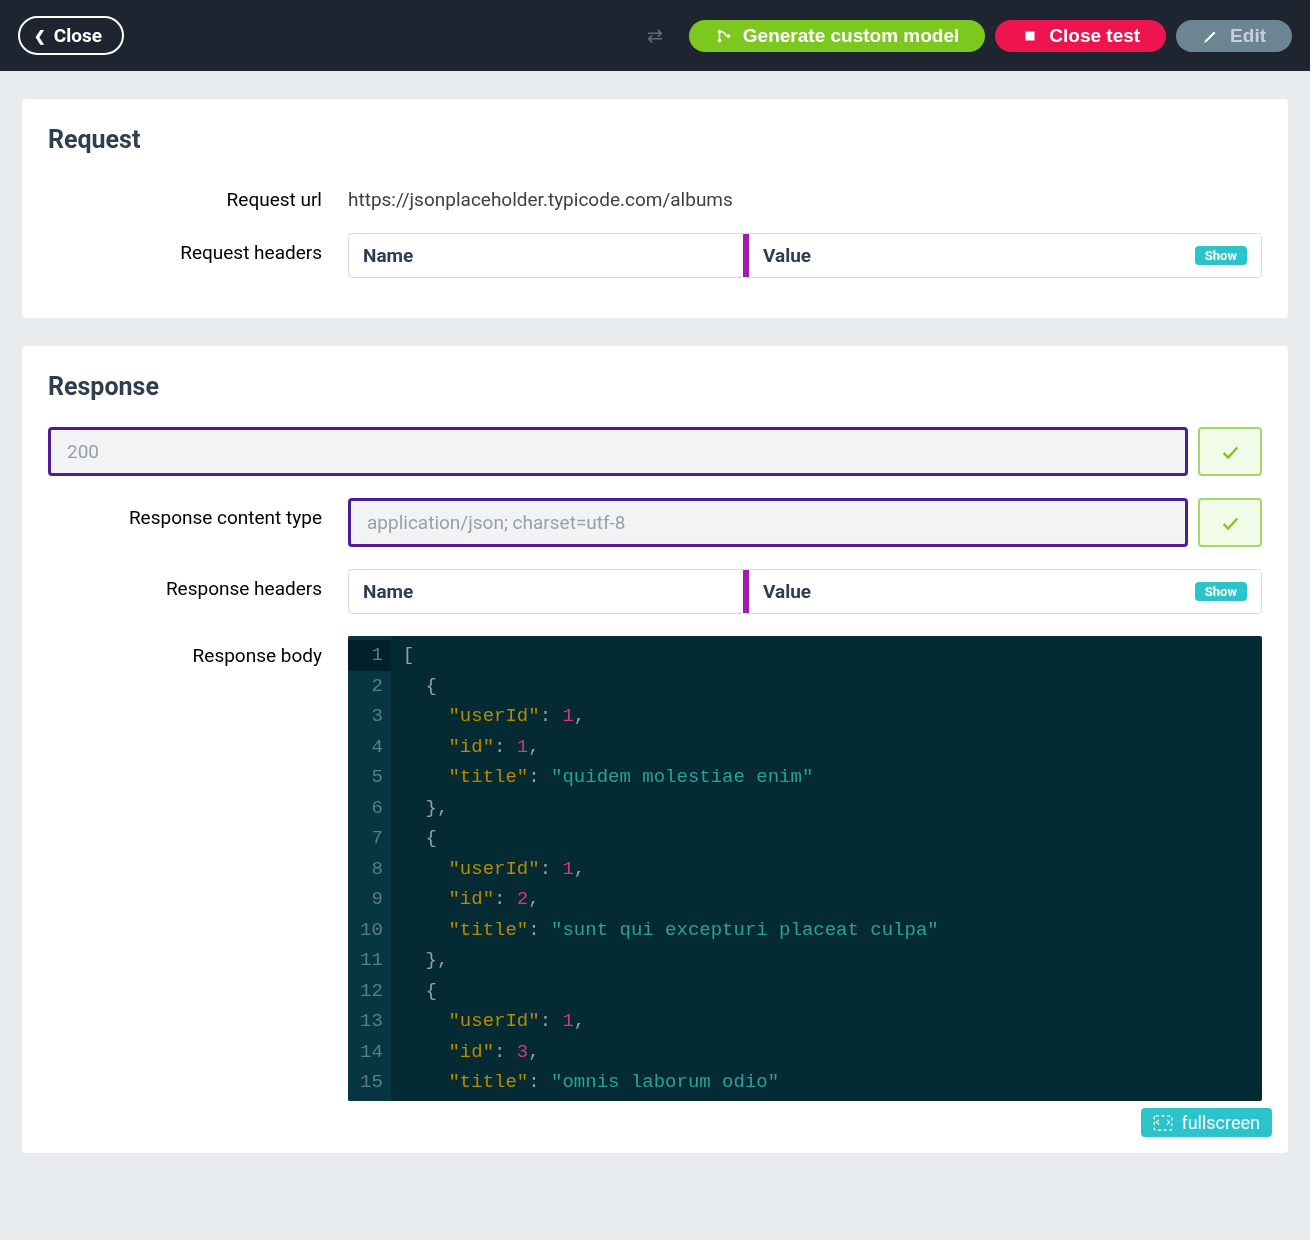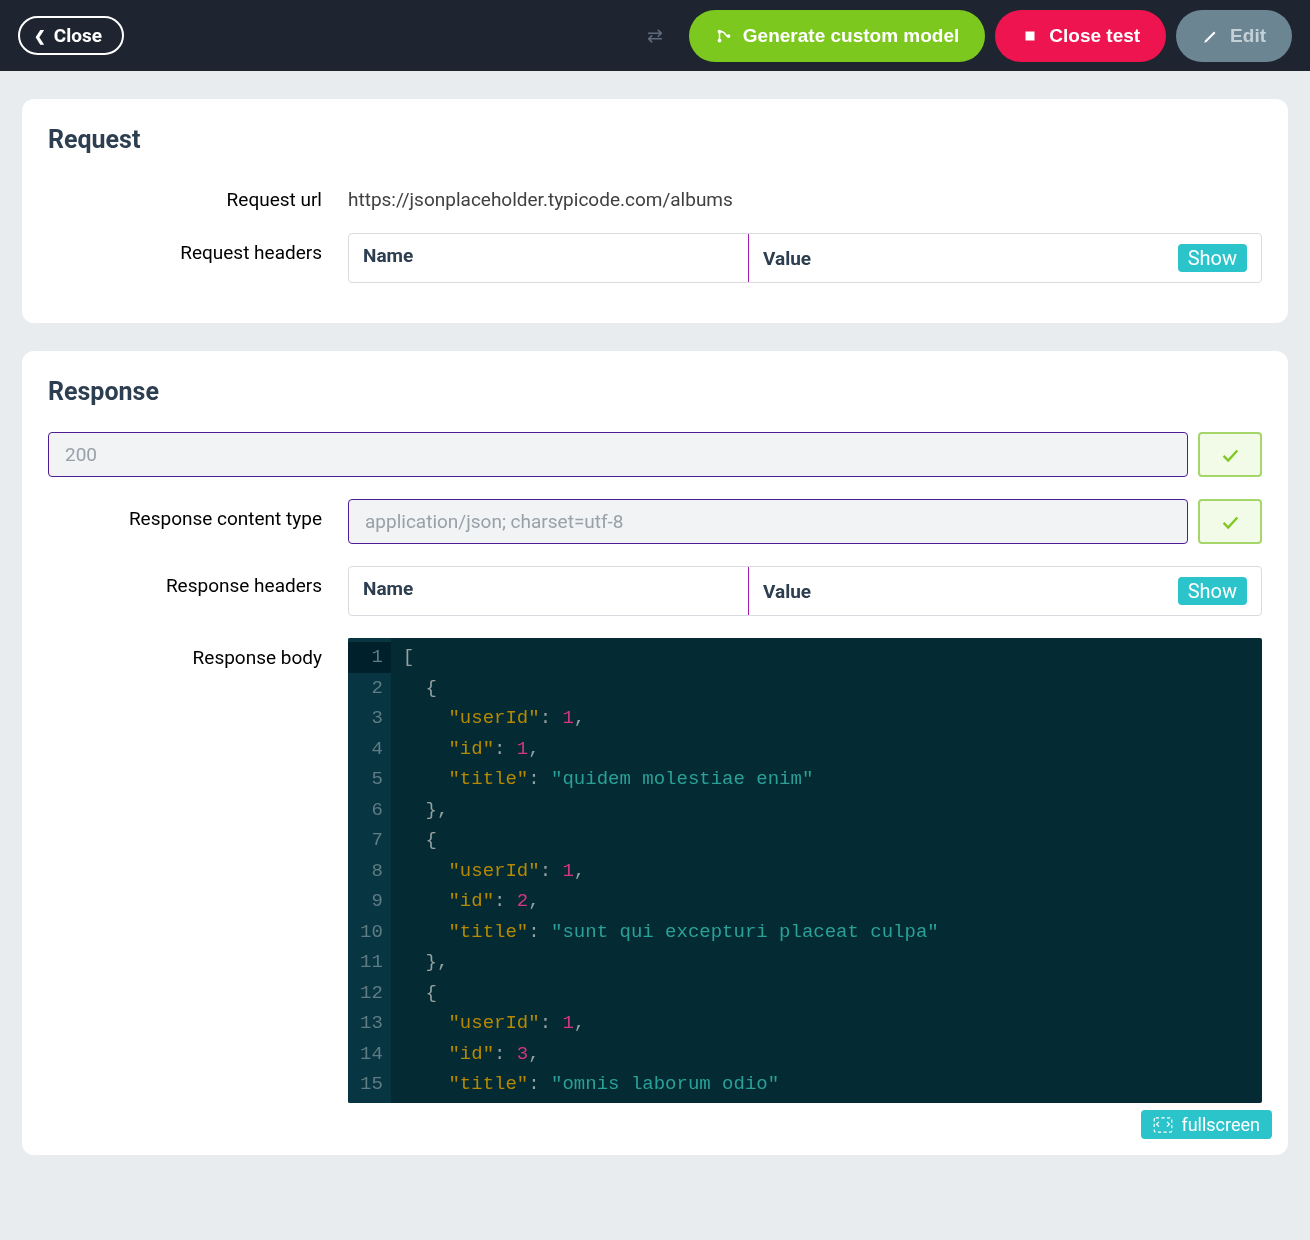--- a/index.html
+++ b/index.html
@@ -29,39 +29,39 @@
     font-size: 19px;
     cursor: pointer;
   }
   .close-pill .chev { font-size: 14px; }
   .spacer { flex: 1; }
   .swap-icon { color: #5f6a7d; font-size: 19px; cursor: pointer; padding: 0 16px; }
   .btn {
     border: none;
     border-radius: 999px;
     padding: 0 26px;
-    height: 52px;
+    height: 32px;
     font-weight: 700;
     font-size: 19px;
     display: inline-flex;
     align-items: center;
     gap: 10px;
     color: #fff;
     cursor: pointer;
   }
   .btn-green { background: #7dc81e; }
   .btn-red   { background: #ed1450; }
   .btn-gray  { background: #6b8593; }
   .btn-gray .lbl { color: #c5d1d7; }
   .btn svg { width: 18px; height: 18px; fill: currentColor; }
 
   .page { padding: 28px 22px; display: flex; flex-direction: column; gap: 28px; }
   .card {
     background: #fff;
-    border-radius: 12px;
+    border-radius: 4px;
     padding: 26px 26px 30px 26px;
     position: relative;
   }
   .card h2 {
     font-size: 25px;
     font-weight: 700;
     color: #2c3e50;
     margin-bottom: 26px;
   }
   .row {
@@ -79,38 +79,38 @@
     font-size: 19px;
   }
   .row .value { flex: 1; font-size: 19px; color: #404040; padding-top: 8px; }
 
   .header-table { flex:1; border:1px solid #d8dbe0; border-radius:4px; }
   .header-table .tr { display:flex; }
   .header-table .th {
     padding: 10px 14px;
     font-weight: 700;
     font-size: 19px;
-    border-right: 1px solid #a21caf;
+    border-right: 6px solid #a21caf;
   }
   .header-table .th:first-child { width: 400px; }
   .header-table .th:last-child { flex:1; border-right:none; display:flex; align-items:center; justify-content:space-between; }
   .show-btn {
     background: #2cc4cb;
     color: #fff;
     border-radius: 4px;
     padding: 2px 10px;
-    font-size: 20px;
-    font-weight: 400;
+    font-size: 13px;
+    font-weight: 700;
     cursor: pointer;
   }
 
   .input-row { flex:1; display:flex; gap:10px; }
   .readonly-input {
     flex:1;
-    border:1px solid #4c1d95;
+    border:3px solid #4c1d95;
     background:#f1f3f5;
     border-radius:4px;
     padding: 10px 16px;
     font-size: 19px;
     color:#98a0a8;
   }
   .check-box {
     width: 64px;
     border: 2px solid #a5d66a;
     background: #f2fbe8;

